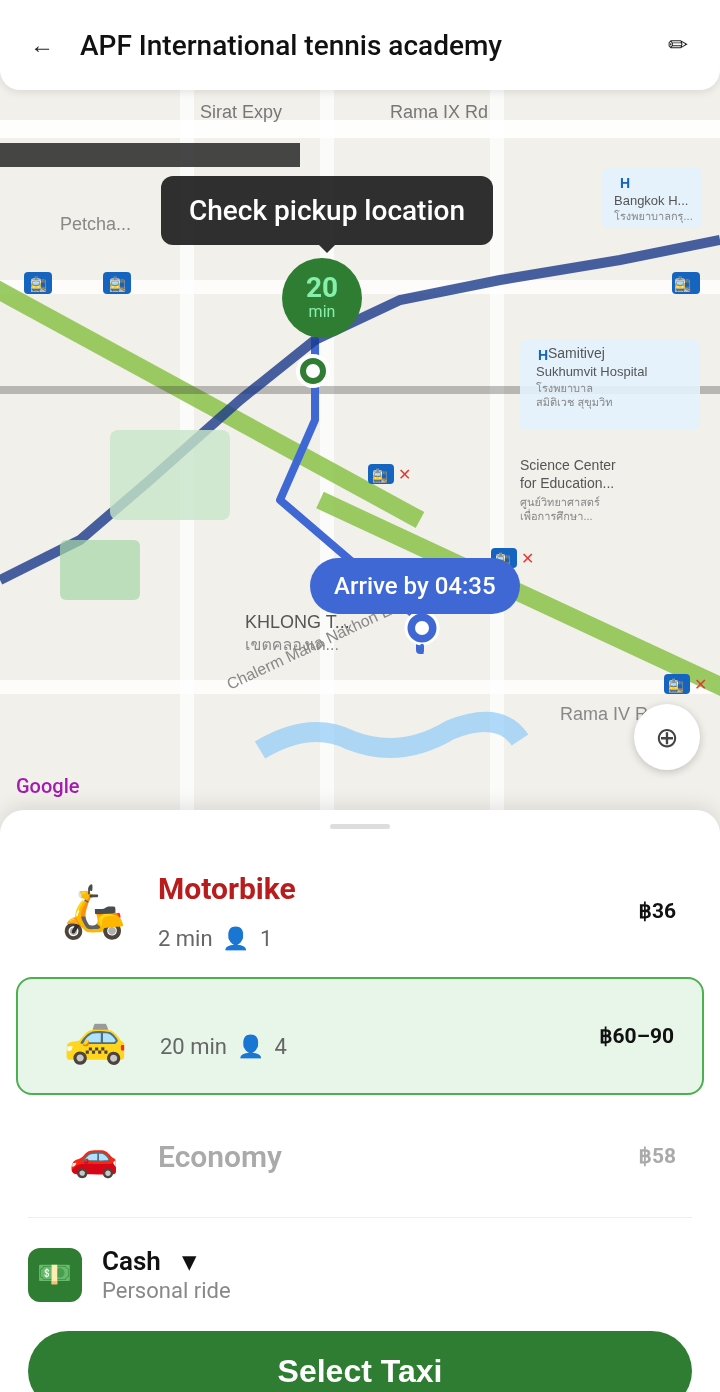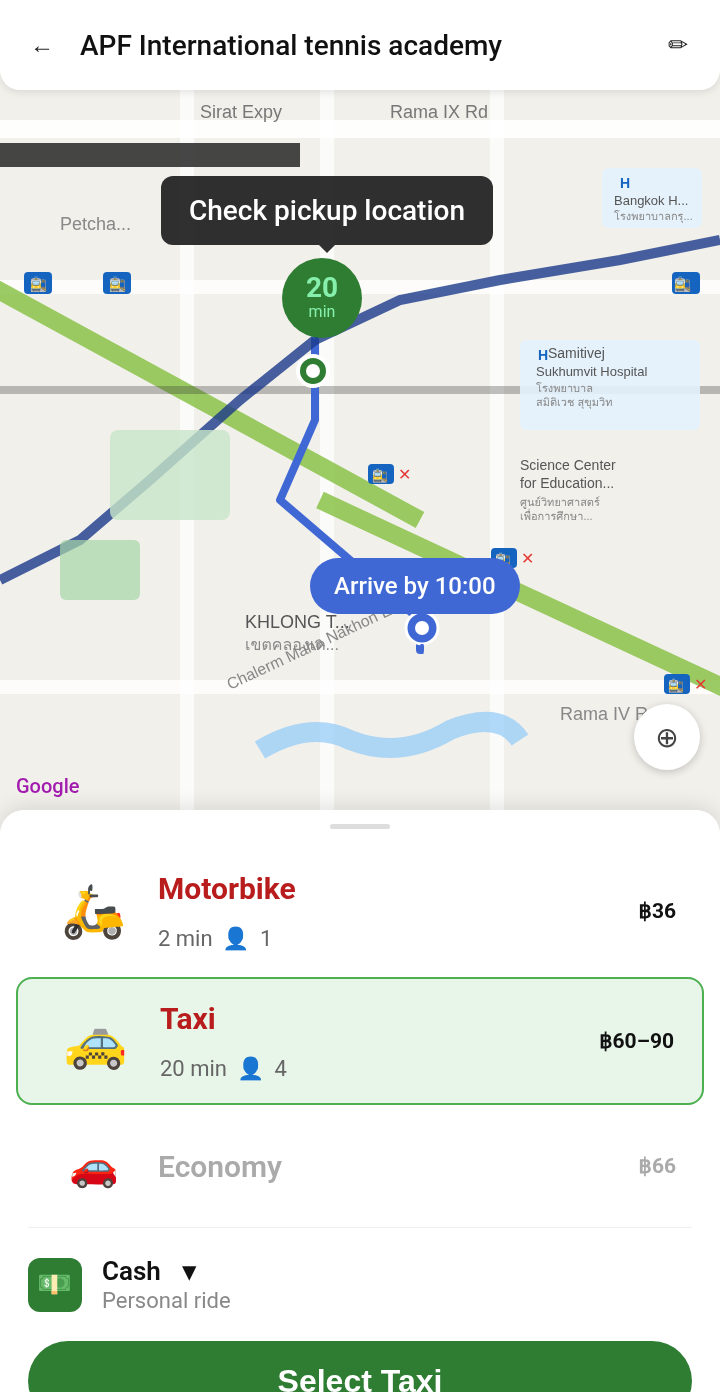--- a/index.html
+++ b/index.html
@@ -333,21 +333,21 @@
     <span class="unit">min</span>
   </div>
 
   
   <div class="pickup-dot">
     <div class="pickup-inner"></div>
   </div>
 
   
   <div class="arrive-bubble">
-    <span>Arrive by 10:00</span>
+    <span>Arrive by 04:35</span>
   </div>
 
   
   <div class="dest-pin">
     <svg width="36" height="44" viewBox="0 0 36 44">
       <circle cx="18" cy="18" r="16" fill="#3f68d4" stroke="white" stroke-width="3"></circle>
       <path d="M18 34 L18 44" stroke="#3f68d4" stroke-width="3"></path>
       <circle cx="18" cy="18" r="7" fill="white"></circle>
     </svg>
   </div>
@@ -389,38 +389,37 @@
       </div>
     </div>
     <div class="ride-price">฿36</div>
   </div>
 
   <div class="ride-option selected">
     <div class="ride-icon">
       <span class="taxi-img">🚕</span>
     </div>
     <div class="ride-info">
-      <div class="ride-name">Taxi</div>
       <div class="ride-meta">
         <span>20 min</span>
         <span>👤</span>
         <span>4</span>
       </div>
     </div>
     <div class="ride-price">฿60–90</div>
   </div>
 
   <div class="ride-option">
     <div class="ride-icon">
       <span class="economy-img" style="color:#bbb;">🚗</span>
     </div>
     <div class="ride-info">
       <div class="ride-name dimmed">Economy</div>
     </div>
-    <div class="ride-price dimmed">฿66</div>
+    <div class="ride-price dimmed">฿58</div>
   </div>
 
   <div class="divider"></div>
 
   <div class="payment-row">
     <div class="cash-icon">
       <span>💵</span>
     </div>
     <div class="payment-info">
       <div class="payment-method">

